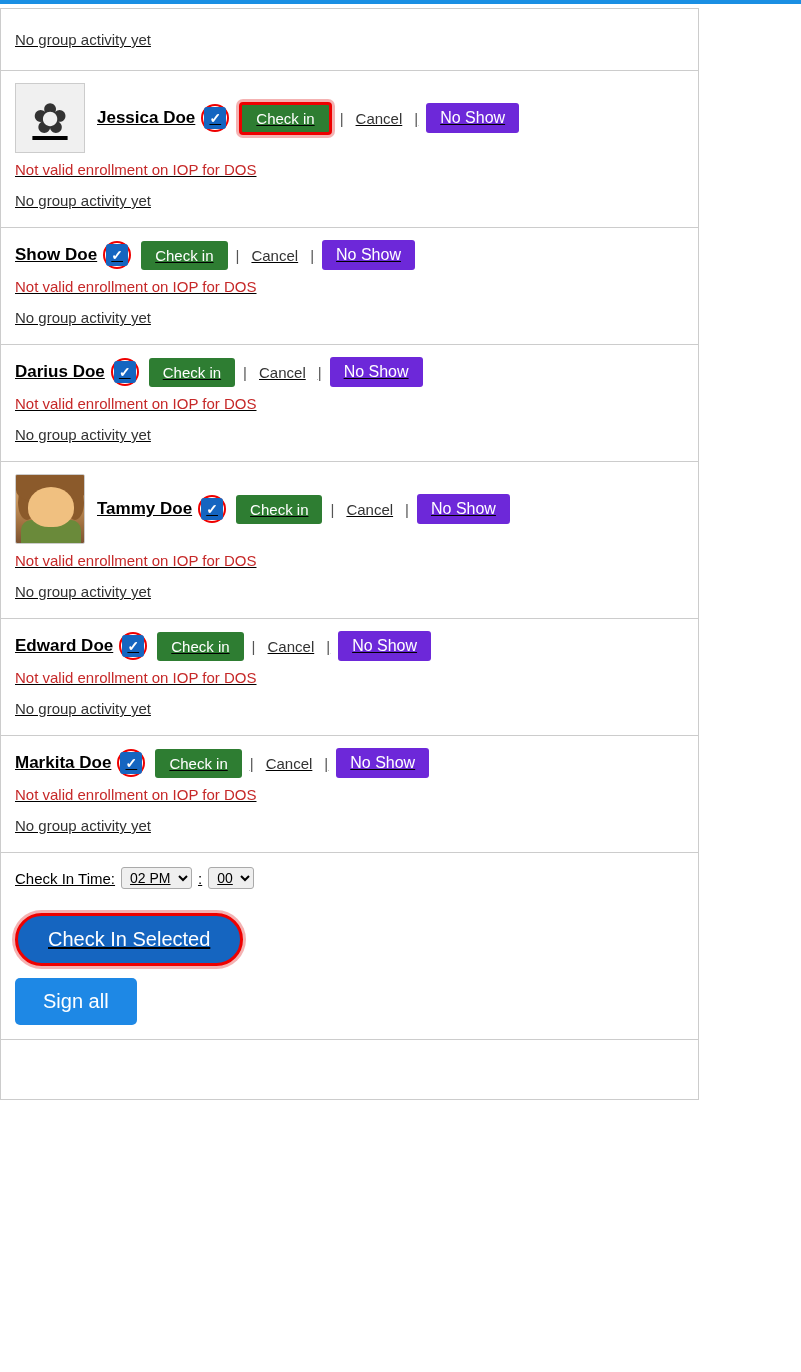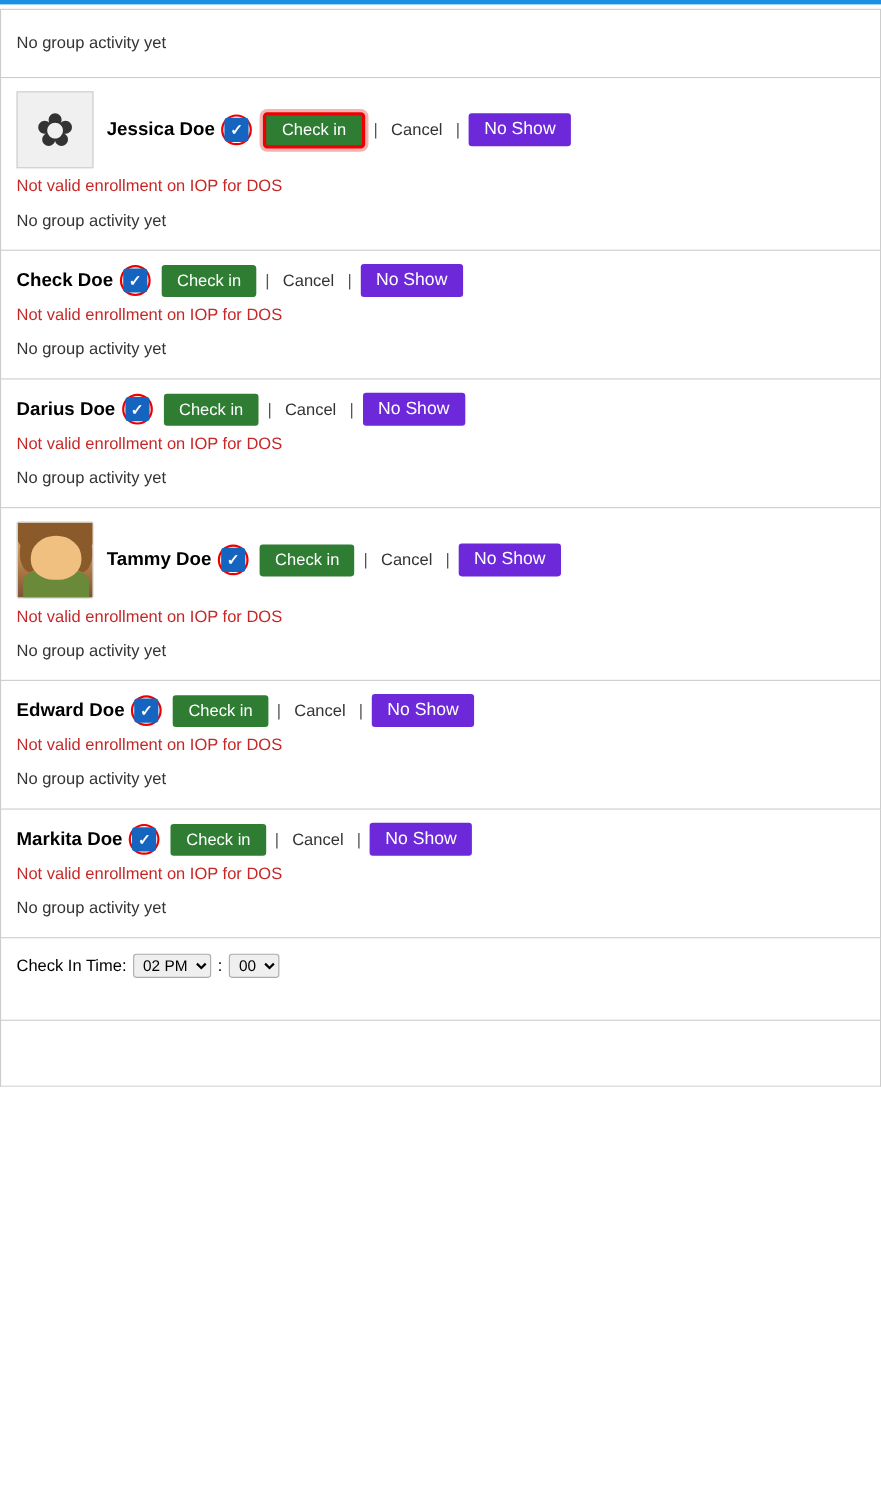--- a/index.html
+++ b/index.html
@@ -10,22 +10,23 @@
       width: 801px;
     }
 
     .top-bar {
       height: 4px;
       background: #1a8fe3;
       width: 100%;
     }
 
     .container {
-      width: 801px;
+      width: 699px;
       background: #fff;
+      text-decoration: underline;
     }
 
     .section {
       border: 1px solid #ccc;
       margin: 0;
       padding: 12px 14px;
       border-top: none;
     }
 
     .section:first-of-type {
@@ -239,21 +240,21 @@
       <button class="btn-cancel">Cancel</button>
       <span class="separator">|</span>
       <button class="btn-noshow">No Show</button>
     </div>
     <div class="invalid-enrollment">Not valid enrollment on IOP for DOS</div>
     <div class="no-activity">No group activity yet</div>
   </div>
 
   <div class="patient-section">
     <div class="patient-row">
-      <span class="patient-name">Check Doe</span>
+      <span class="patient-name">Show Doe</span>
       <div class="checkbox-circle">
         <div class="checkbox-inner"></div>
       </div>
       <button class="btn-checkin">Check in</button>
       <span class="separator">|</span>
       <button class="btn-cancel">Cancel</button>
       <span class="separator">|</span>
       <button class="btn-noshow">No Show</button>
     </div>
     <div class="invalid-enrollment">Not valid enrollment on IOP for DOS</div>
@@ -347,17 +348,19 @@
         <option>05 PM</option>
       </select>
       <span>:</span>
       <select class="time-select">
         <option>00</option>
         <option>15</option>
         <option>30</option>
         <option>45</option>
       </select>
     </div>
+    <button class="btn-check-in-selected">Check In Selected</button>
+    <button class="btn-sign-all">Sign all</button>
   </div>
 
   <div style="height:60px;border:1px solid #ccc;border-top:none;"></div>
 
 </div>
 
 </body></html>

